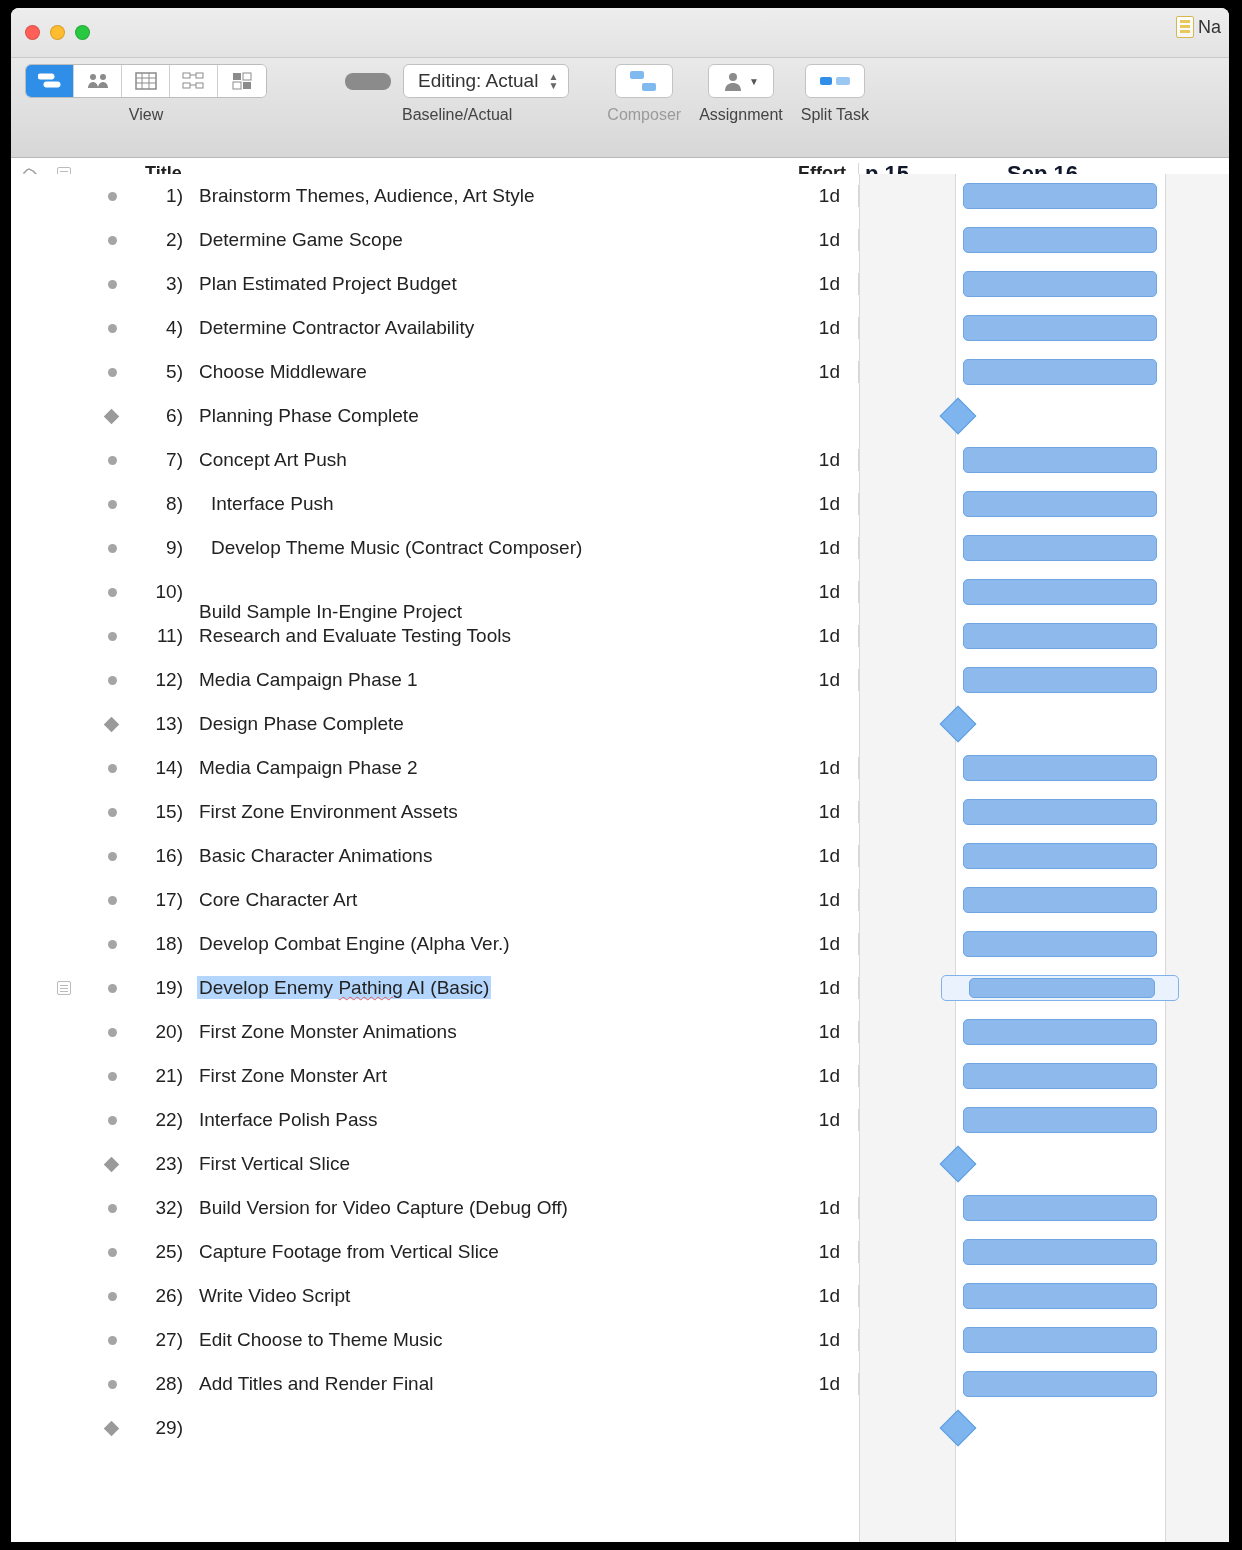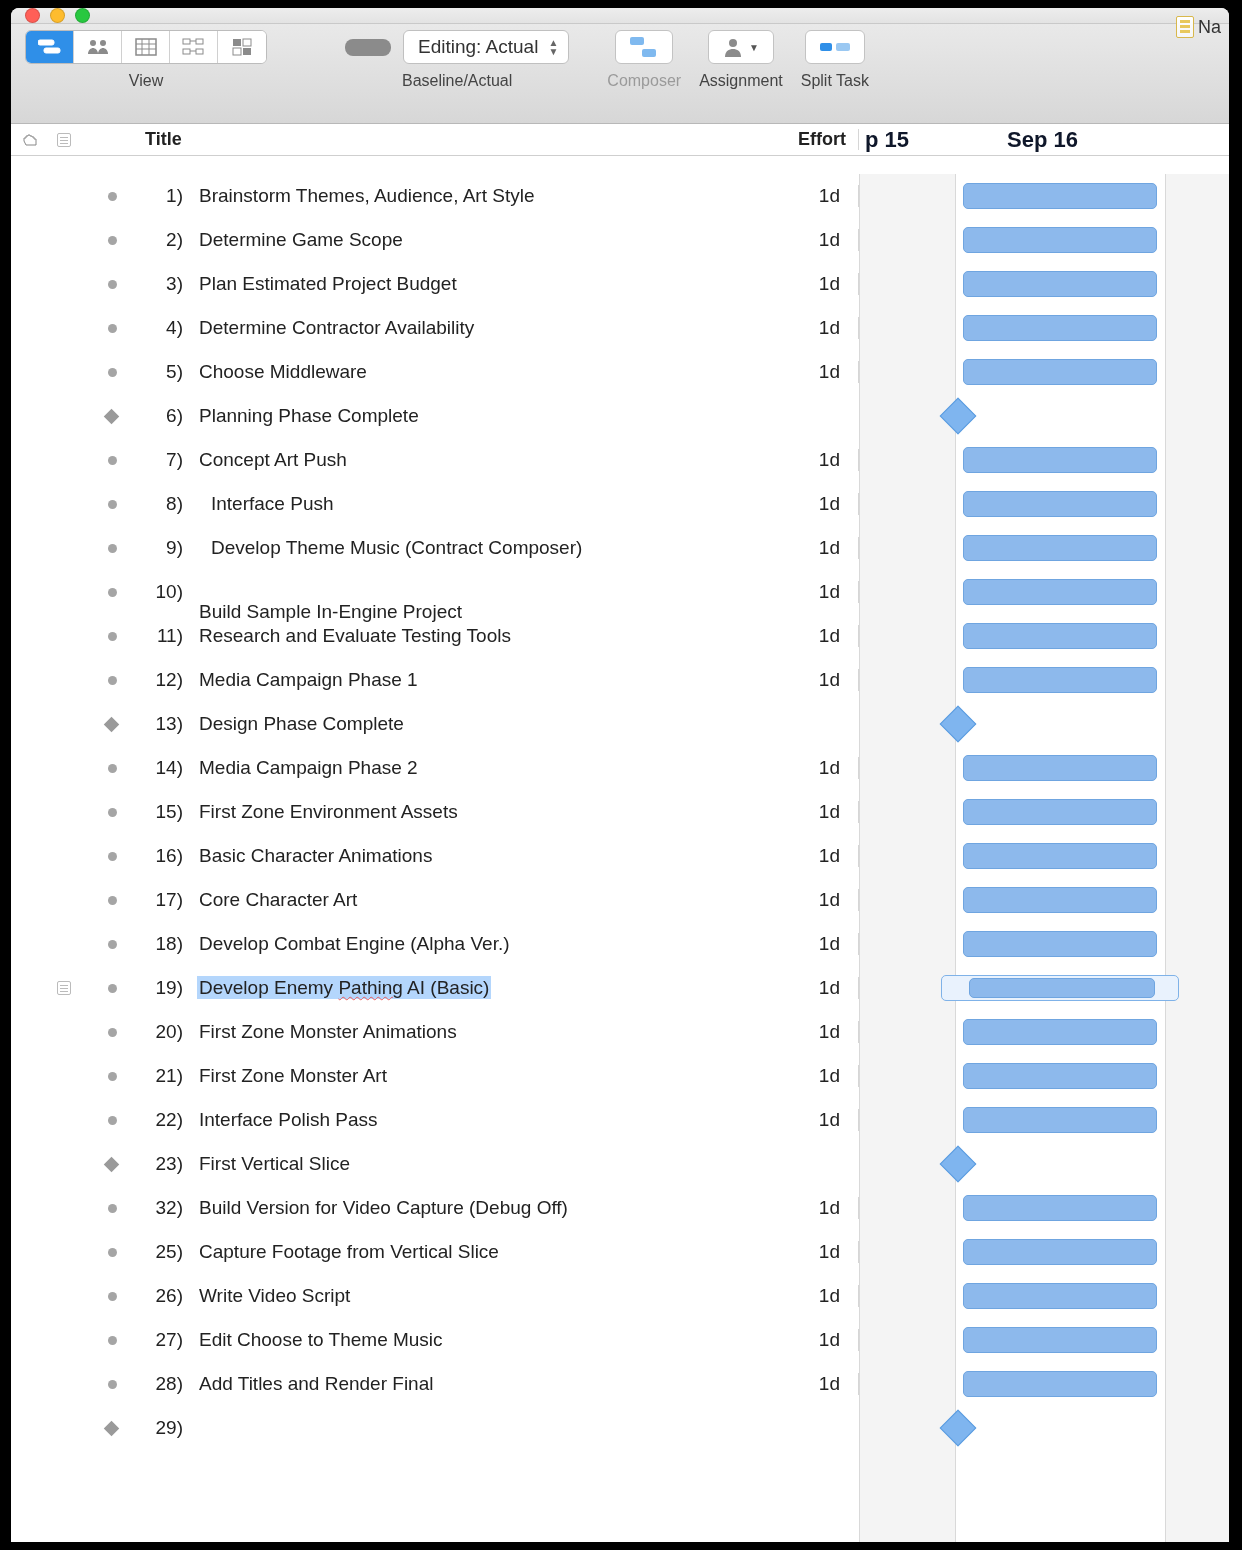--- a/index.html
+++ b/index.html
@@ -17,21 +17,21 @@
   top: 8px;
   left: 11px;
   width: 1218px;
   height: 1534px;
   background: #fff;
   border-radius: 8px 8px 0 0;
   overflow: hidden;
   box-shadow: 0 0 0 1px rgba(0,0,0,0.2);
 }
 .titlebar {
-  height: 16px;
+  height: 50px;
   background: linear-gradient(#ededed, #e3e3e3);
   border-bottom: 1px solid #c9c9c9;
   display: flex;
   align-items: center;
   padding: 0 14px;
   position: relative;
 }
 .traffic-lights { display: flex; gap: 10px; }
 .tl { width: 15px; height: 15px; border-radius: 50%; border: 0.5px solid rgba(0,0,0,0.15); }
 .tl.red { background: #ff5f57; }

